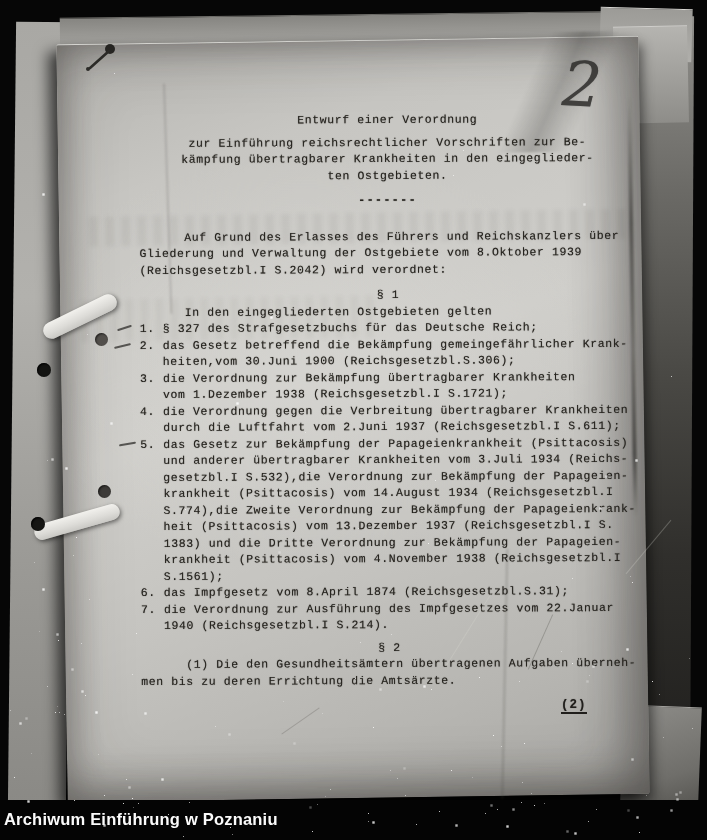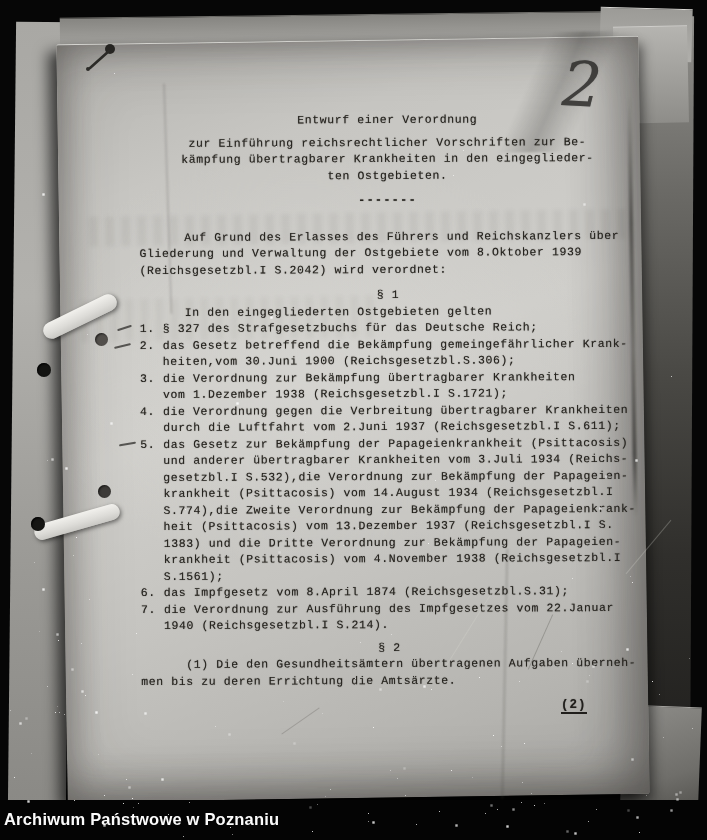--- a/index.html
+++ b/index.html
@@ -196,14 +196,14 @@
   <div class="pagenum">(2)</div>
 
   <div class="scratch scr1"></div>
   <div class="scratch scr2"></div>
   <div class="scratch scr3"></div>
   <div class="scratch scr4"></div>
 
   <div class="blackband"></div>
   <div class="dust" style="box-shadow: rgba(255, 255, 255, 0.67) 637px 817px 0px 0.7px, rgba(255, 255, 255, 0.28) 112px 817px 0px 0px, rgba(255, 255, 255, 0.65) 497px 809px 0px 0px, rgba(255, 255, 255, 0.76) 627px 649px 0px 0.7px, rgba(255, 255, 255, 0.28) 587px 681px 0px 0.7px, rgba(255, 255, 255, 0.45) 87px 334px 0px 0px, rgba(255, 255, 255, 0.71) 355px 678px 0px 0px, rgba(255, 255, 255, 0.58) 405px 795px 0px 0px, rgba(255, 255, 255, 0.39) 567px 831px 0px 0.7px, rgba(255, 255, 255, 0.76) 104px 795px 0px 0px, rgba(255, 255, 255, 0.34) 26px 718px 0px 0.7px, rgba(255, 255, 255, 0.69) 431px 689px 0px 0px, rgba(255, 255, 255, 0.3) 435px 540px 0px 0px, rgba(255, 255, 255, 0.39) 680px 792px 0px 0.7px, rgba(255, 255, 255, 0.27) 57px 706px 0px 0px, rgba(255, 255, 255, 0.5) 692px 728px 0px 0px, rgba(255, 255, 255, 0.26) 294px 743px 0px 0.7px, rgba(255, 255, 255, 0.66) 126px 779px 0px 0px, rgba(255, 255, 255, 0.5) 343px 545px 0px 0px, rgba(255, 255, 255, 0.42) 380px 689px 0px 0.7px, rgba(255, 255, 255, 0.82) 76px 537px 0px 0px, rgba(255, 255, 255, 0.75) 74px 800px 0px 0px, rgba(255, 255, 255, 0.77) 451px 770px 0px 0px, rgba(255, 255, 255, 0.79) 55px 712px 0px 0px, rgba(255, 255, 255, 0.3) 55px 816px 0px 0px, rgba(255, 255, 255, 0.82) 28px 801px 0px 0.7px, rgba(255, 255, 255, 0.53) 368px 821px 0px 0px, rgba(255, 255, 255, 0.45) 72px 669px 0px 0.7px, rgba(255, 255, 255, 0.42) 491px 805px 0px 0.7px, rgba(255, 255, 255, 0.58) 52px 459px 0px 0.7px, rgba(255, 255, 255, 0.81) 534px 805px 0px 0px, rgba(255, 255, 255, 0.52) 132px 674px 0px 0px, rgba(255, 255, 255, 0.37) 47px 460px 0px 0px, rgba(255, 255, 255, 0.77) 14px 777px 0px 0px, rgba(255, 255, 255, 0.44) 544px 803px 0px 0px, rgba(255, 255, 255, 0.68) 485px 813px 0px 0px, rgba(255, 255, 255, 0.73) 424px 686px 0px 0.7px, rgba(255, 255, 255, 0.78) 58px 640px 0px 0px, rgba(255, 255, 255, 0.75) 575px 833px 0px 0.7px, rgba(255, 255, 255, 0.27) 283px 701px 0px 0px, rgba(255, 255, 255, 0.65) 588px 821px 0px 0px, rgba(255, 255, 255, 0.43) 397px 778px 0px 0px, rgba(255, 255, 255, 0.67) 136px 633px 0px 0px, rgba(255, 255, 255, 0.35) 98px 754px 0px 0px, rgba(255, 255, 255, 0.46) 522px 782px 0px 0px, rgba(255, 255, 255, 0.75) 439px 811px 0px 0px, rgba(255, 255, 255, 0.27) 39px 631px 0px 0px, rgba(255, 255, 255, 0.66) 521px 802px 0px 0px, rgba(255, 255, 255, 0.68) 297px 680px 0px 0px, rgba(255, 255, 255, 0.78) 312px 831px 0px 0px, rgba(255, 255, 255, 0.56) 677px 799px 0px 0.7px, rgba(255, 255, 255, 0.83) 493px 735px 0px 0px, rgba(255, 255, 255, 0.46) 215px 726px 0px 0px, rgba(255, 255, 255, 0.6) 189px 802px 0px 0px, rgba(255, 255, 255, 0.31) 322px 713px 0px 0px, rgba(255, 255, 255, 0.77) 43px 589px 0px 0.7px, rgba(255, 255, 255, 0.31) 279px 552px 0px 0.7px, rgba(255, 255, 255, 0.65) 183px 836px 0px 0px, rgba(255, 255, 255, 0.29) 433px 340px 0px 0px, rgba(255, 255, 255, 0.63) 114px 73px 0px 0px, rgba(255, 255, 255, 0.57) 463px 150px 0px 0px, rgba(255, 255, 255, 0.63) 138px 803px 0px 0px, rgba(255, 255, 255, 0.8) 507px 826px 0px 0.7px, rgba(255, 255, 255, 0.84) 132px 798px 0px 0px, rgba(255, 255, 255, 0.27) 181px 491px 0px 0px, rgba(255, 255, 255, 0.46) 232px 834px 0px 0px, rgba(255, 255, 255, 0.5) 47px 686px 0px 0px, rgba(255, 255, 255, 0.37) 630px 576px 0px 0px, rgba(255, 255, 255, 0.36) 589px 675px 0px 0px, rgba(255, 255, 255, 0.77) 276px 146px 0px 0px, rgba(255, 255, 255, 0.4) 663px 737px 0px 0px, rgba(255, 255, 255, 0.26) 404px 768px 0px 0.7px, rgba(255, 255, 255, 0.78) 572px 663px 0px 0px, rgba(255, 255, 255, 0.61) 453px 175px 0px 0px, rgba(255, 255, 255, 0.81) 96px 712px 0px 0.7px, rgba(255, 255, 255, 0.37) 229px 734px 0px 0.7px, rgba(255, 255, 255, 0.77) 524px 743px 0px 0px, rgba(255, 255, 255, 0.78) 348px 392px 0px 0px, rgba(255, 255, 255, 0.48) 230px 686px 0px 0px, rgba(255, 255, 255, 0.77) 600px 508px 0px 0.7px, rgba(255, 255, 255, 0.82) 237px 403px 0px 0.7px, rgba(255, 255, 255, 0.52) 330px 789px 0px 0px, rgba(255, 255, 255, 0.49) 501px 746px 0px 0px, rgba(255, 255, 255, 0.5) 89px 599px 0px 0px, rgba(255, 255, 255, 0.8) 66px 468px 0px 0.7px, rgba(255, 255, 255, 0.47) 73px 555px 0px 0px, rgba(255, 255, 255, 0.66) 671px 376px 0px 0px, rgba(255, 255, 255, 0.61) 82px 691px 0px 0.7px, rgba(255, 255, 255, 0.79) 43px 194px 0px 0.7px, rgba(255, 255, 255, 0.59) 596px 809px 0px 0px, rgba(255, 255, 255, 0.82) 123px 803px 0px 0px, rgba(255, 255, 255, 0.82) 652px 681px 0px 0px, rgba(255, 255, 255, 0.76) 368px 813px 0px 0px, rgba(255, 255, 255, 0.53) 59px 712px 0px 0px, rgba(255, 255, 255, 0.43) 252px 664px 0px 0px, rgba(255, 255, 255, 0.25) 588px 664px 0px 0px, rgba(255, 255, 255, 0.52) 584px 204px 0px 0.7px, rgba(255, 255, 255, 0.75) 636px 460px 0px 0.7px, rgba(255, 255, 255, 0.78) 373px 822px 0px 0.7px, rgba(255, 255, 255, 0.36) 197px 589px 0px 0px, rgba(255, 255, 255, 0.35) 646px 795px 0px 0px, rgba(255, 255, 255, 0.66) 145px 713px 0px 0.7px, rgba(255, 255, 255, 0.35) 34px 562px 0px 0px, rgba(255, 255, 255, 0.81) 271px 317px 0px 0.7px, rgba(255, 255, 255, 0.26) 628px 810px 0px 0.7px, rgba(255, 255, 255, 0.57) 572px 578px 0px 0px, rgba(255, 255, 255, 0.7) 456px 825px 0px 0.7px, rgba(255, 255, 255, 0.75) 632px 582px 0px 0px, rgba(255, 255, 255, 0.58) 671px 810px 0px 0.7px, rgba(255, 255, 255, 0.45) 659px 694px 0px 0px, rgba(255, 255, 255, 0.5) 593px 666px 0px 0.7px, rgba(255, 255, 255, 0.4) 317px 804px 0px 0px, rgba(255, 255, 255, 0.38) 305px 432px 0px 0px, rgba(255, 255, 255, 0.78) 428px 543px 0px 0px, rgba(255, 255, 255, 0.66) 111px 423px 0px 0.7px, rgba(255, 255, 255, 0.59) 358px 528px 0px 0px, rgba(255, 255, 255, 0.69) 435px 480px 0px 0px, rgba(255, 255, 255, 0.54) 519px 681px 0px 0px, rgba(255, 255, 255, 0.52) 64px 714px 0px 0px, rgba(255, 255, 255, 0.53) 632px 759px 0px 0.7px, rgba(255, 255, 255, 0.42) 390px 770px 0px 0px, rgba(255, 255, 255, 0.79) 354px 476px 0px 0px, rgba(255, 255, 255, 0.69) 416px 824px 0px 0px, rgba(255, 255, 255, 0.34) 689px 658px 0px 0px, rgba(255, 255, 255, 0.29) 472px 777px 0px 0px, rgba(255, 255, 255, 0.78) 373px 727px 0px 0px, rgba(255, 255, 255, 0.64) 20px 723px 0px 0.7px, rgba(255, 255, 255, 0.74) 162px 779px 0px 0.7px, rgba(255, 255, 255, 0.82) 479px 677px 0px 0px, rgba(255, 255, 255, 0.28) 31px 753px 0px 0px, rgba(255, 255, 255, 0.44) 391px 634px 0px 0px, rgba(255, 255, 255, 0.53) 513px 809px 0px 0.7px, rgba(255, 255, 255, 0.7) 185px 509px 0px 0px, rgba(255, 255, 255, 0.33) 133px 807px 0px 0px, rgba(255, 255, 255, 0.76) 168px 814px 0px 0px, rgba(255, 255, 255, 0.83) 639px 832px 0px 0px, rgba(255, 255, 255, 0.27) 310px 807px 0px 0.7px, rgba(255, 255, 255, 0.41) 531px 793px 0px 0px, rgba(255, 255, 255, 0.31) 325px 796px 0px 0px, rgba(255, 255, 255, 0.46) 676px 794px 0px 0.7px, rgba(255, 255, 255, 0.45) 129px 787px 0px 0.7px, rgba(255, 255, 255, 0.71) 85px 695px 0px 0px, rgba(255, 255, 255, 0.7) 104px 825px 0px 0.7px, rgba(255, 255, 255, 0.5) 81px 643px 0px 0px, rgba(255, 255, 255, 0.8) 230px 827px 0px 0px, rgba(255, 255, 255, 0.48) 360px 642px 0px 0px, rgba(255, 255, 255, 0.43) 10px 710px 0px 0px, rgba(255, 255, 255, 0.56) 606px 476px 0px 0.7px, rgba(255, 255, 255, 0.37) 561px 651px 0px 0px, rgba(255, 255, 255, 0.55) 57px 634px 0px 0.7px;"></div>
 
-  <div class="watermark">Archiwum Państwowe w Poznaniu</div>
+  <div class="watermark">Archiwum Einführung w Poznaniu</div>
 </div>
 
 </body></html>

